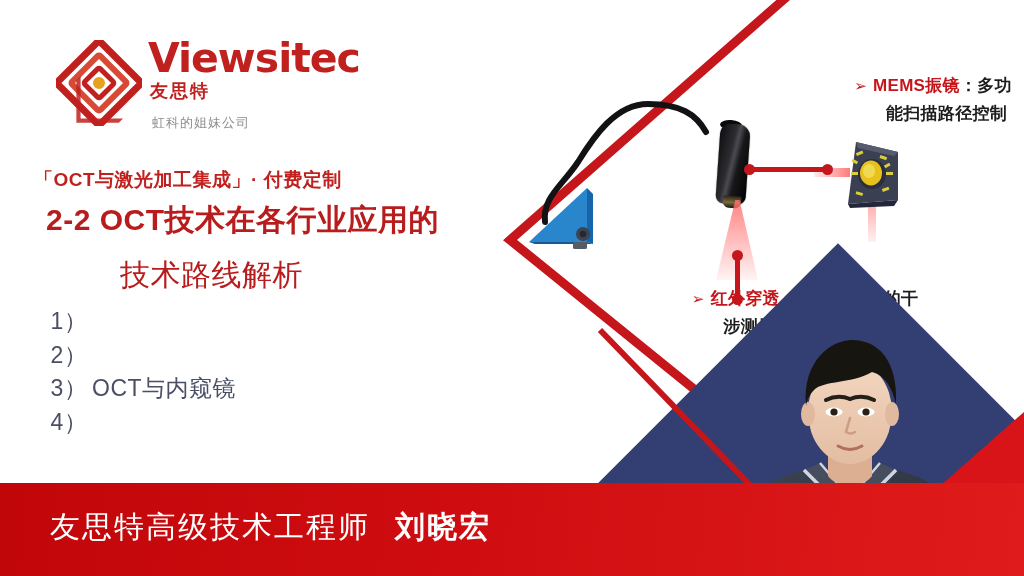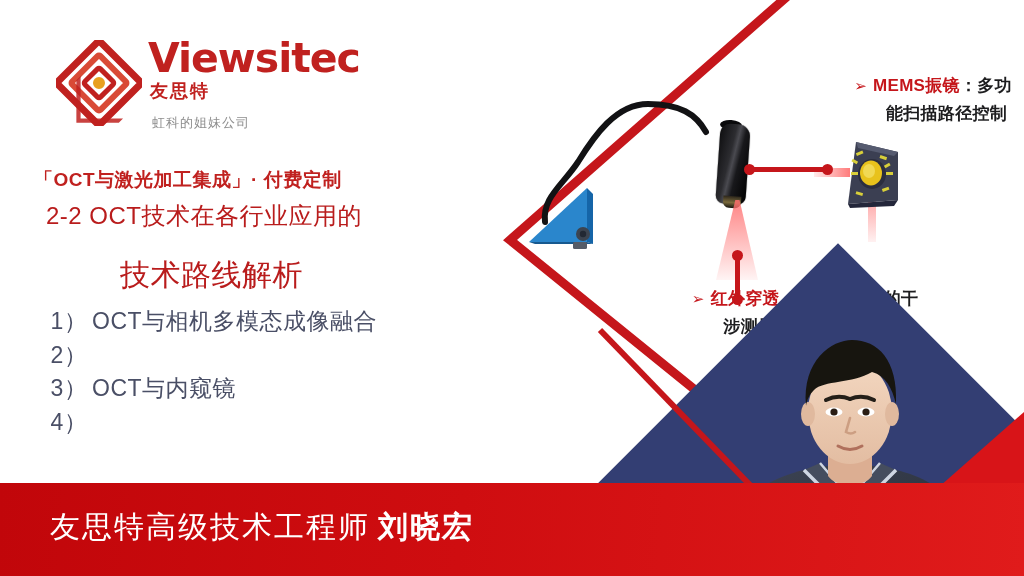--- a/index.html
+++ b/index.html
@@ -15,21 +15,21 @@
   .logo-mark{position:absolute;left:0;top:4px;width:86px;height:86px;}
   .logo-word{position:absolute;left:92px;top:2px;font-size:41px;font-weight:700;
     color:#c0211f;letter-spacing:-1px;line-height:1;font-family:"DejaVu Sans",sans-serif;}
   .logo-cn{position:absolute;left:94px;top:46px;font-size:18px;font-weight:700;color:#c0211f;
     letter-spacing:2px;line-height:1;}
   .logo-sub{position:absolute;left:96px;top:78px;font-size:13px;color:#8d8d8d;letter-spacing:1px;}
 
   
   .kicker{position:absolute;left:34px;top:167px;font-size:19px;font-weight:700;color:#c0211f;
     letter-spacing:0.5px;white-space:nowrap;}
-  .title-l1{position:absolute;left:46px;top:200px;font-size:24px;font-weight:400;color:#b91c1c;
+  .title-l1{position:absolute;left:46px;top:200px;font-size:30px;font-weight:700;color:#b91c1c;
     letter-spacing:0.5px;white-space:nowrap;}
   .title-l2{position:absolute;left:120px;top:255px;font-size:30px;font-weight:400;color:#b91c1c;
     letter-spacing:0.5px;white-space:nowrap;}
 
   
   .agenda{position:absolute;left:46px;top:305px;width:430px;}
   .agenda-item{display:flex;align-items:baseline;font-size:23px;color:#4a4f66;
     line-height:1.46;letter-spacing:0.5px;white-space:nowrap;}
   .agenda-num{width:46px;flex:none;}
 
@@ -85,21 +85,21 @@
     background:#333e73;transform:rotate(45deg);transform-origin:center;}
   .photo{position:absolute;left:700px;top:330px;width:300px;height:246px;overflow:hidden;}
   .figure{position:absolute;left:0;top:0;width:300px;height:246px;}
 
   
   .stripe{position:absolute;left:0;top:0;width:1024px;height:576px;pointer-events:none;}
   .banner{position:absolute;left:0;top:483px;width:1024px;height:93px;
     background:linear-gradient(95deg,#c1060a 0%,#cf0d10 45%,#e01b1b 100%);}
   .banner-text{position:absolute;left:50px;top:507px;font-size:30px;color:#ffffff;
     letter-spacing:2px;white-space:nowrap;}
-  .banner-text .name{font-weight:700;margin-left:8px;}
+  .banner-text .name{font-weight:700;margin-left:25px;}
 </style>
 </head>
 <body>
 
 <div id="slide">
 
   <div class="logo-block">
     <div class="logo-mark">
       <svg width="86" height="86" viewBox="0 0 86 86">
         <g transform="translate(43,43) rotate(45)">
@@ -118,21 +118,20 @@
     <div class="logo-sub">虹科的姐妹公司</div>
   </div>
 
   <div class="kicker">「OCT与激光加工集成」· 付费定制</div>
   <div class="title-l1">2-2 OCT技术在各行业应用的</div>
   <div class="title-l2">技术路线解析</div>
 
   <div class="agenda">
     <div class="agenda-item">
       <span class="agenda-num">1）</span>
-      <span>OCT与相机多模态成像融合</span>
     </div>
     <div class="agenda-item">
       <span class="agenda-num">2）</span>
     </div>
     <div class="agenda-item">
       <span class="agenda-num">3）</span>
       <span>OCT与内窥镜</span>
     </div>
     <div class="agenda-item">
       <span class="agenda-num">4）</span>

